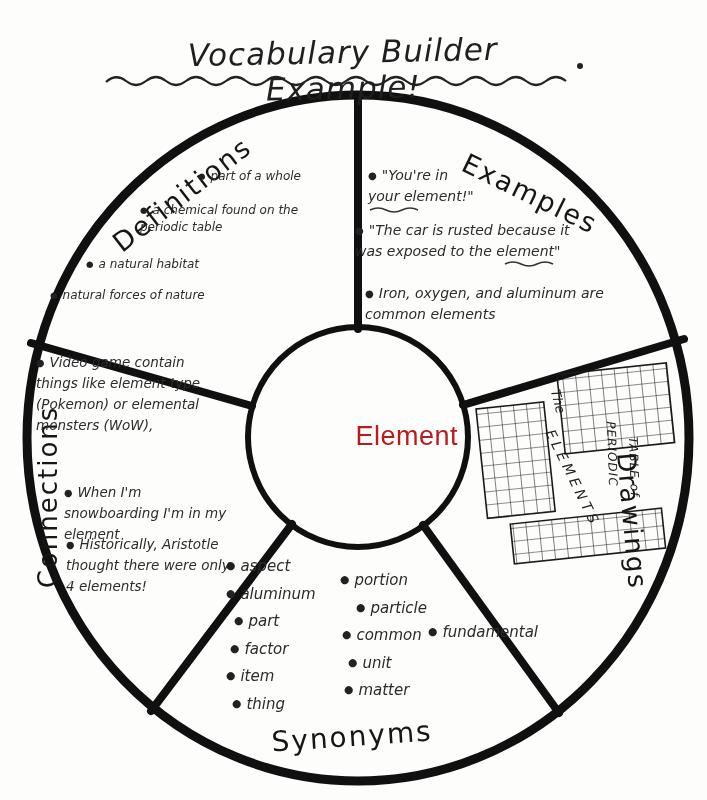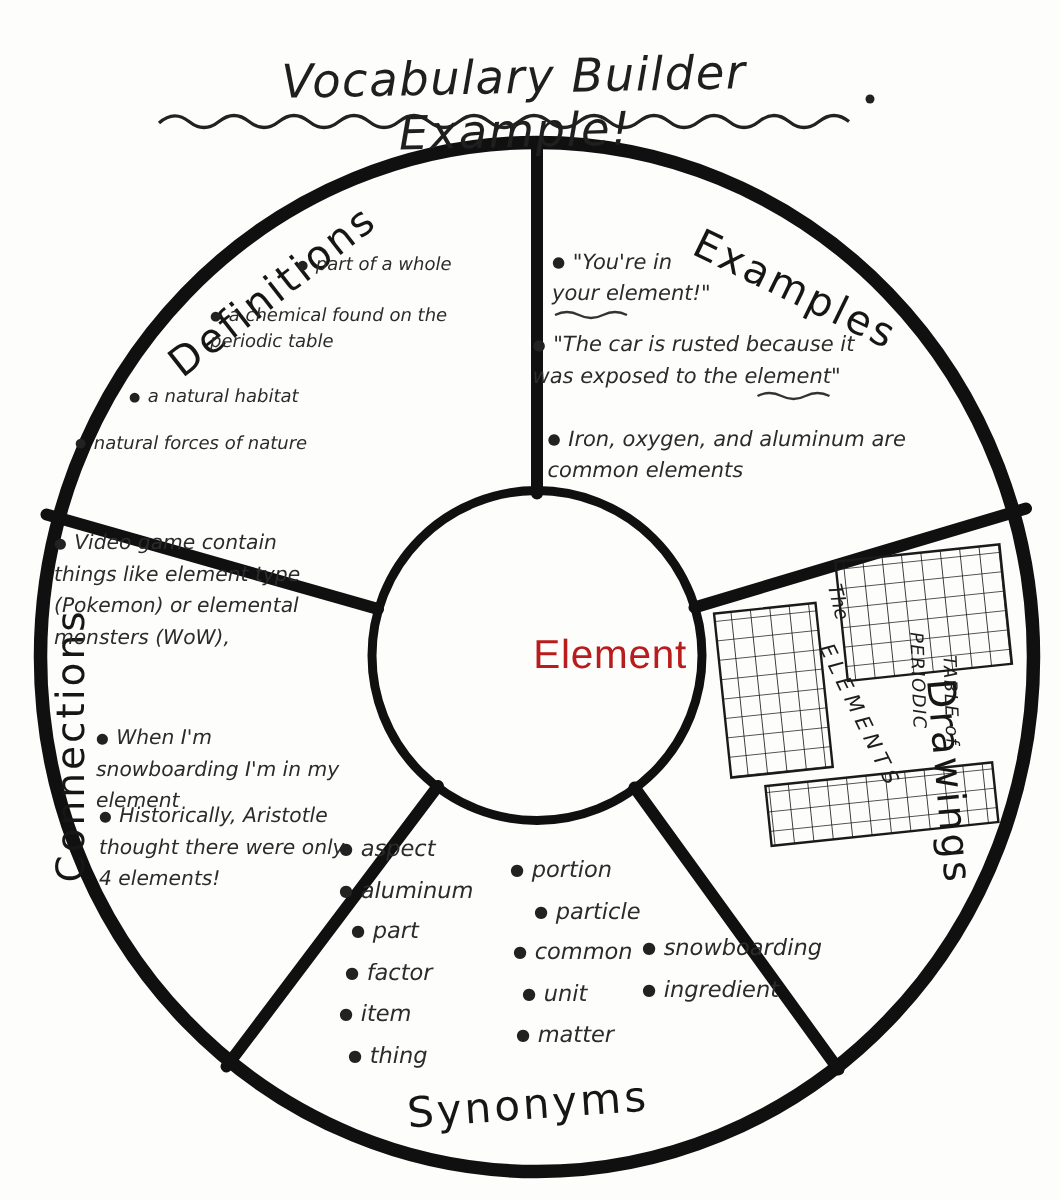--- a/index.html
+++ b/index.html
@@ -130,22 +130,21 @@
 
   <div class="abs hand" style="left:340px;top:566px;">
     <div class="syn-item"><span class="bullet">●</span><span>portion</span></div>
     <div class="syn-item" style="margin-left:16px;"><span class="bullet">●</span><span>particle</span></div>
     <div class="syn-item" style="margin-left:2px;"><span class="bullet">●</span><span>common</span></div>
     <div class="syn-item" style="margin-left:8px;"><span class="bullet">●</span><span>unit</span></div>
     <div class="syn-item" style="margin-left:4px;"><span class="bullet">●</span><span>matter</span></div>
   </div>
 
   <div class="abs hand" style="left:428px;top:618px;">
-    <div class="syn-item"><span class="bullet">●</span><span>snowboarding</span></div>
-    <div class="syn-item"><span class="bullet">●</span><span>ingredient</span></div>
+    <div class="syn-item"><span class="bullet">●</span><span>fundamental</span></div>
   </div>
 
   <div class="abs draw-note" style="left:546px;top:394px;font-size:13px;transform:rotate(76deg);">The</div>
   <div class="abs draw-note" style="left:505px;top:470px;width:136px;font-size:14px;letter-spacing:4px;transform:rotate(64deg);">ELEMENTS</div>
   <div class="abs draw-note" style="left:567px;top:447px;width:90px;font-size:12px;letter-spacing:1px;transform:rotate(88deg);">PERIODIC</div>
   <div class="abs draw-note" style="left:589px;top:460px;width:90px;font-size:12px;letter-spacing:1px;transform:rotate(88deg);">TABLE of</div>
 
 </div>
 
 </body></html>

